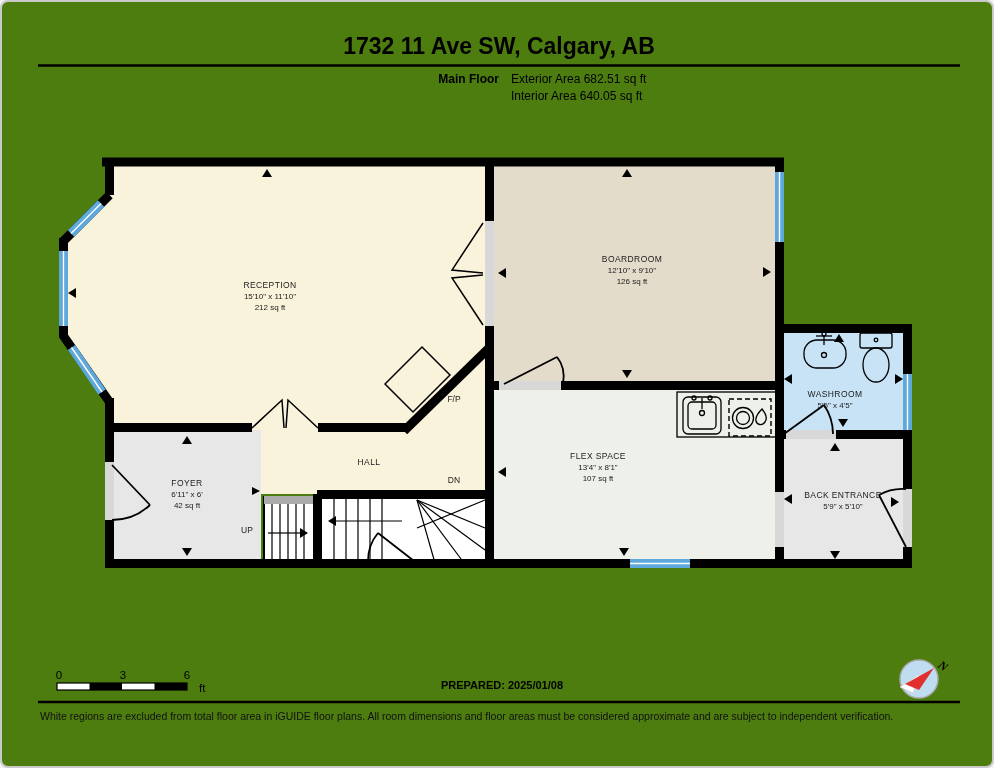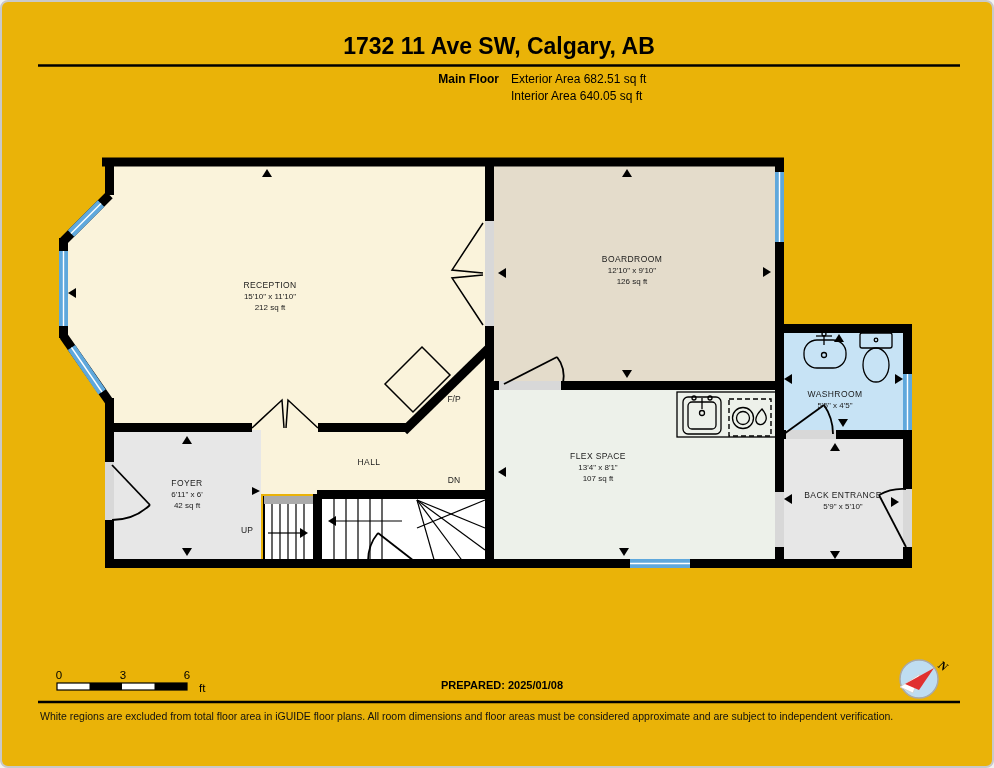--- a/index.html
+++ b/index.html
@@ -1,18 +1,18 @@
 <!DOCTYPE html>
 <html><head>
 <meta charset="utf-8">
 <style>
   html,body{margin:0;padding:0;background:#f2f2f2;}
   .page{
     width:994px;height:768px;position:relative;margin:0 auto;
-    background:#eab308;border:2px solid #c9c9c9;border-radius:8px;
+    background:#4d7c0f;border:2px solid #c9c9c9;border-radius:8px;
     box-sizing:border-box;overflow:hidden;
     font-family:"Liberation Sans",sans-serif;
   }
   svg{position:absolute;left:0;top:0;}
   .t-title{font:700 23px "Liberation Sans",sans-serif;fill:#000;text-anchor:middle;}
   .t-floor{font:700 12px "Liberation Sans",sans-serif;fill:#000;text-anchor:end;}
   .t-area{font:400 12px "Liberation Sans",sans-serif;fill:#000;text-anchor:start;}
   .t-room{font:400 8.5px "Liberation Sans",sans-serif;fill:#1a1a1a;text-anchor:middle;letter-spacing:.4px;}
   .t-dims{font:400 8px "Liberation Sans",sans-serif;fill:#1a1a1a;text-anchor:middle;}
   .t-annot{font:400 8.5px "Liberation Sans",sans-serif;fill:#1a1a1a;text-anchor:middle;}

